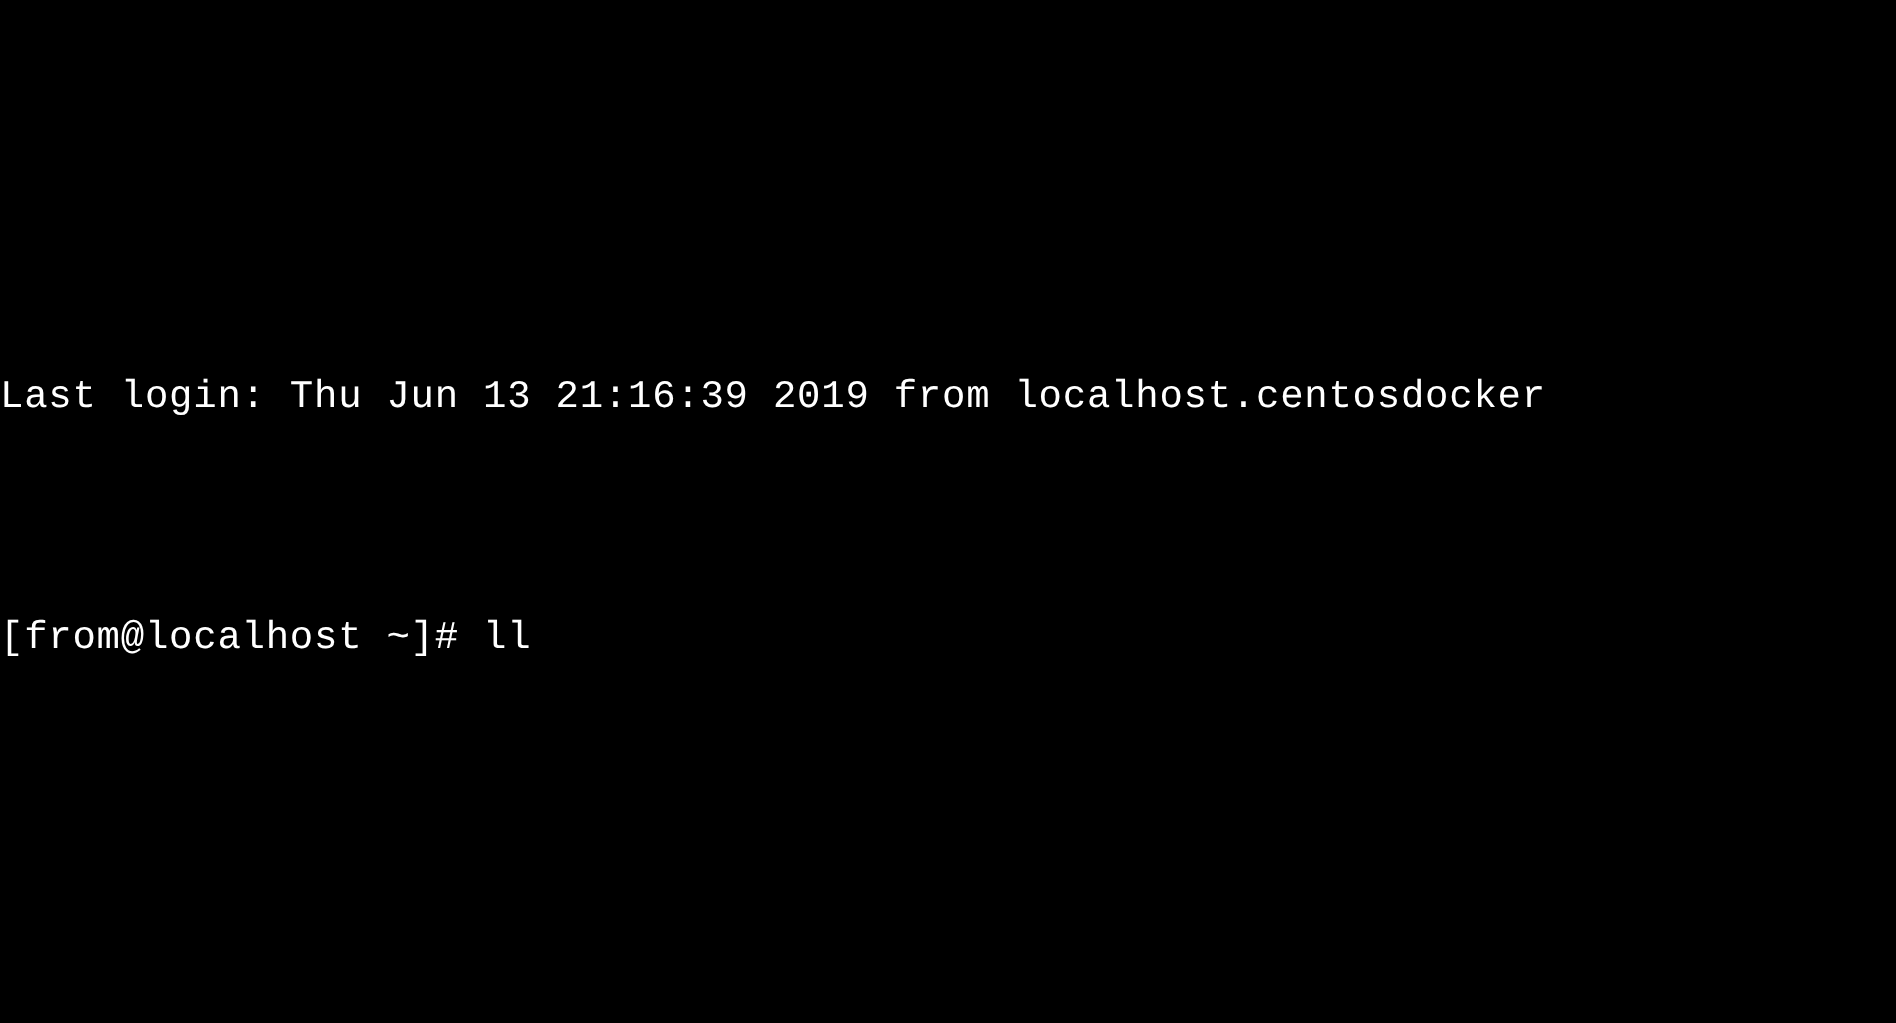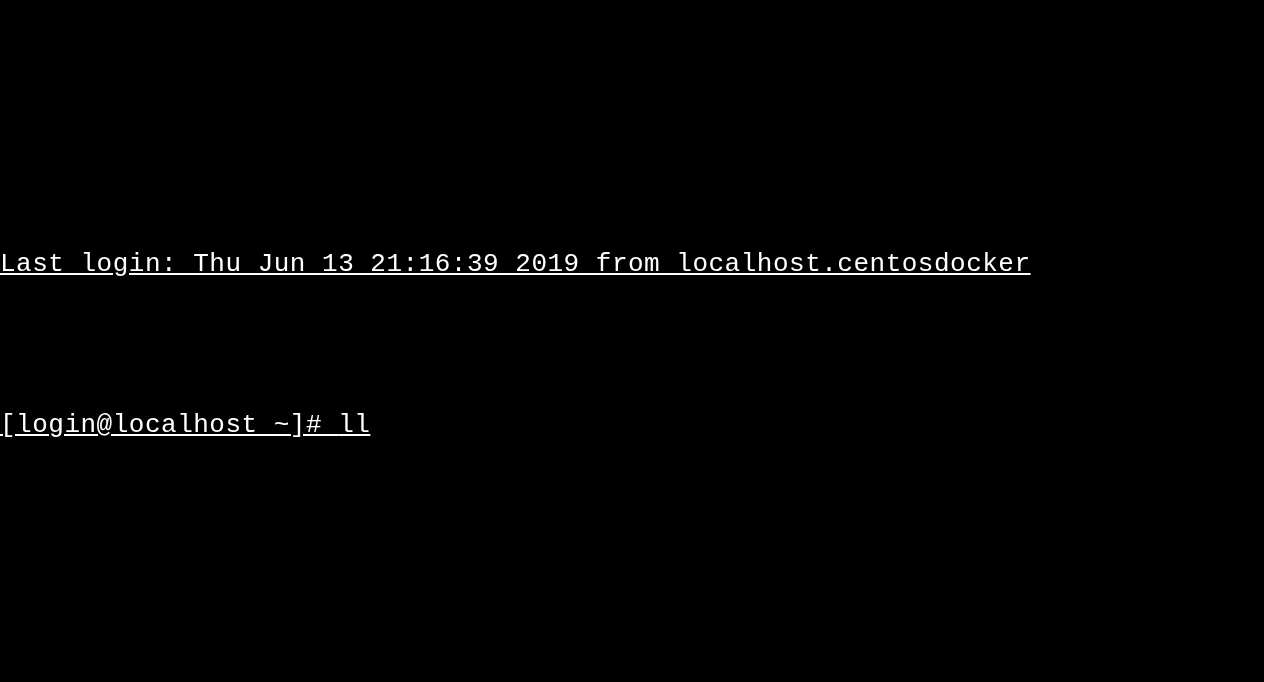--- a/index.html
+++ b/index.html
@@ -21,32 +21,31 @@
       letter-spacing: 0.5px;
       white-space: pre;
       padding: 2px 0 0 0;
     }
     .terminal {
       width: 100%;
       height: 100%;
     }
     .line {
       white-space: pre;
-      text-decoration: underline;
     }
   </style>
 </head>
 <body>
 
 
 
 <div class="terminal">
   <div class="line">Last login: Thu Jun 13 21:16:39 2019 from localhost.centosdocker</div>
 
-  <div class="line"><span>[login@localhost ~]# </span><span>ll</span></div>
+  <div class="line"><span>[from@localhost ~]# </span><span>ll</span></div>
 
 
   
 
   
   
 
   
   
 

